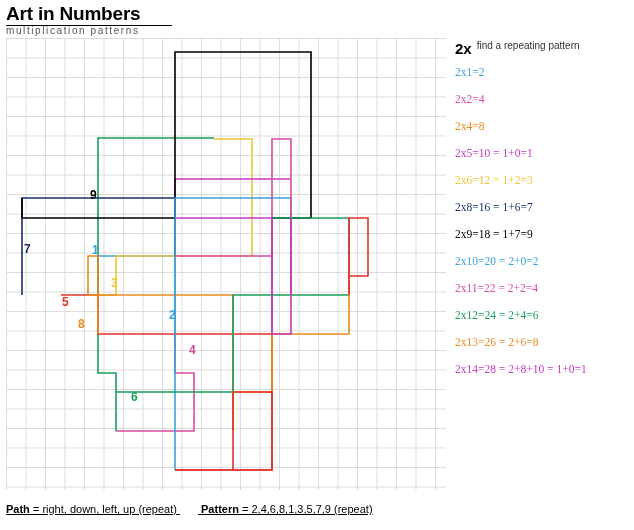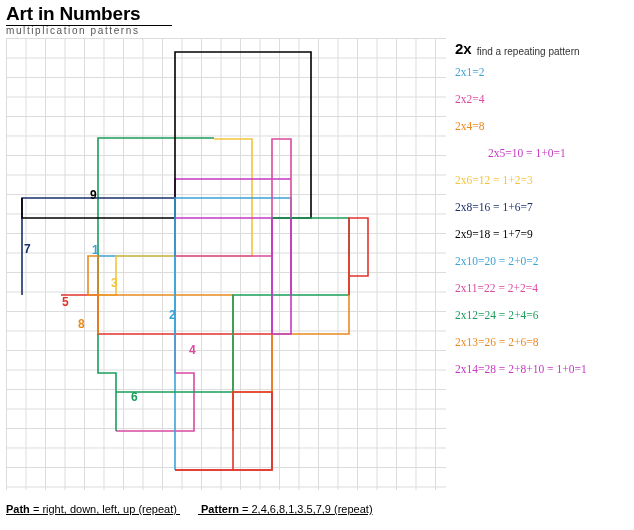--- a/index.html
+++ b/index.html
@@ -78,21 +78,21 @@
 
   
   #legend {
     position: absolute;
     left: 455px;
     top: 40px;
     width: 175px;
   }
   #legend-head {
     display: flex;
-    align-items: flex-end;
+    align-items: flex-start;
     gap: 5px;
     margin-bottom: 9px;
   }
   #legend-title {
     font-size: 15px;
     font-weight: bold;
     color: #000000;
   }
   #legend-sub {
     font-size: 10px;
@@ -173,21 +173,21 @@
 
   <div id="legend">
     <div id="legend-head">
       <span id="legend-title">2x</span>
       <span id="legend-sub">find a repeating pattern</span>
     </div>
     <div id="legend-list">
         <div class="eq" style="color: rgb(59, 163, 216);">2x1=2</div>
         <div class="eq" style="color: rgb(217, 74, 160);">2x2=4</div>
         <div class="eq" style="color: rgb(233, 138, 31);">2x4=8</div>
-        <div class="eq" style="color: rgb(196, 58, 196); margin-left: 33px;">2x5=10 = 1+0=1</div>
+        <div class="eq" style="color: rgb(196, 58, 196);">2x5=10 = 1+0=1</div>
         <div class="eq" style="color: rgb(242, 197, 61);">2x6=12 = 1+2=3</div>
         <div class="eq" style="color: rgb(25, 48, 107);">2x8=16 = 1+6=7</div>
         <div class="eq" style="color: rgb(0, 0, 0);">2x9=18 = 1+7=9</div>
         <div class="eq" style="color: rgb(59, 163, 216);">2x10=20 = 2+0=2</div>
         <div class="eq" style="color: rgb(217, 74, 160);">2x11=22 = 2+2=4</div>
         <div class="eq" style="color: rgb(26, 158, 91);">2x12=24 = 2+4=6</div>
         <div class="eq" style="color: rgb(233, 138, 31);">2x13=26 = 2+6=8</div>
         <div class="eq" style="color: rgb(196, 58, 196);">2x14=28 = 2+8+10 = 1+0=1</div>
       </div>
   </div>

